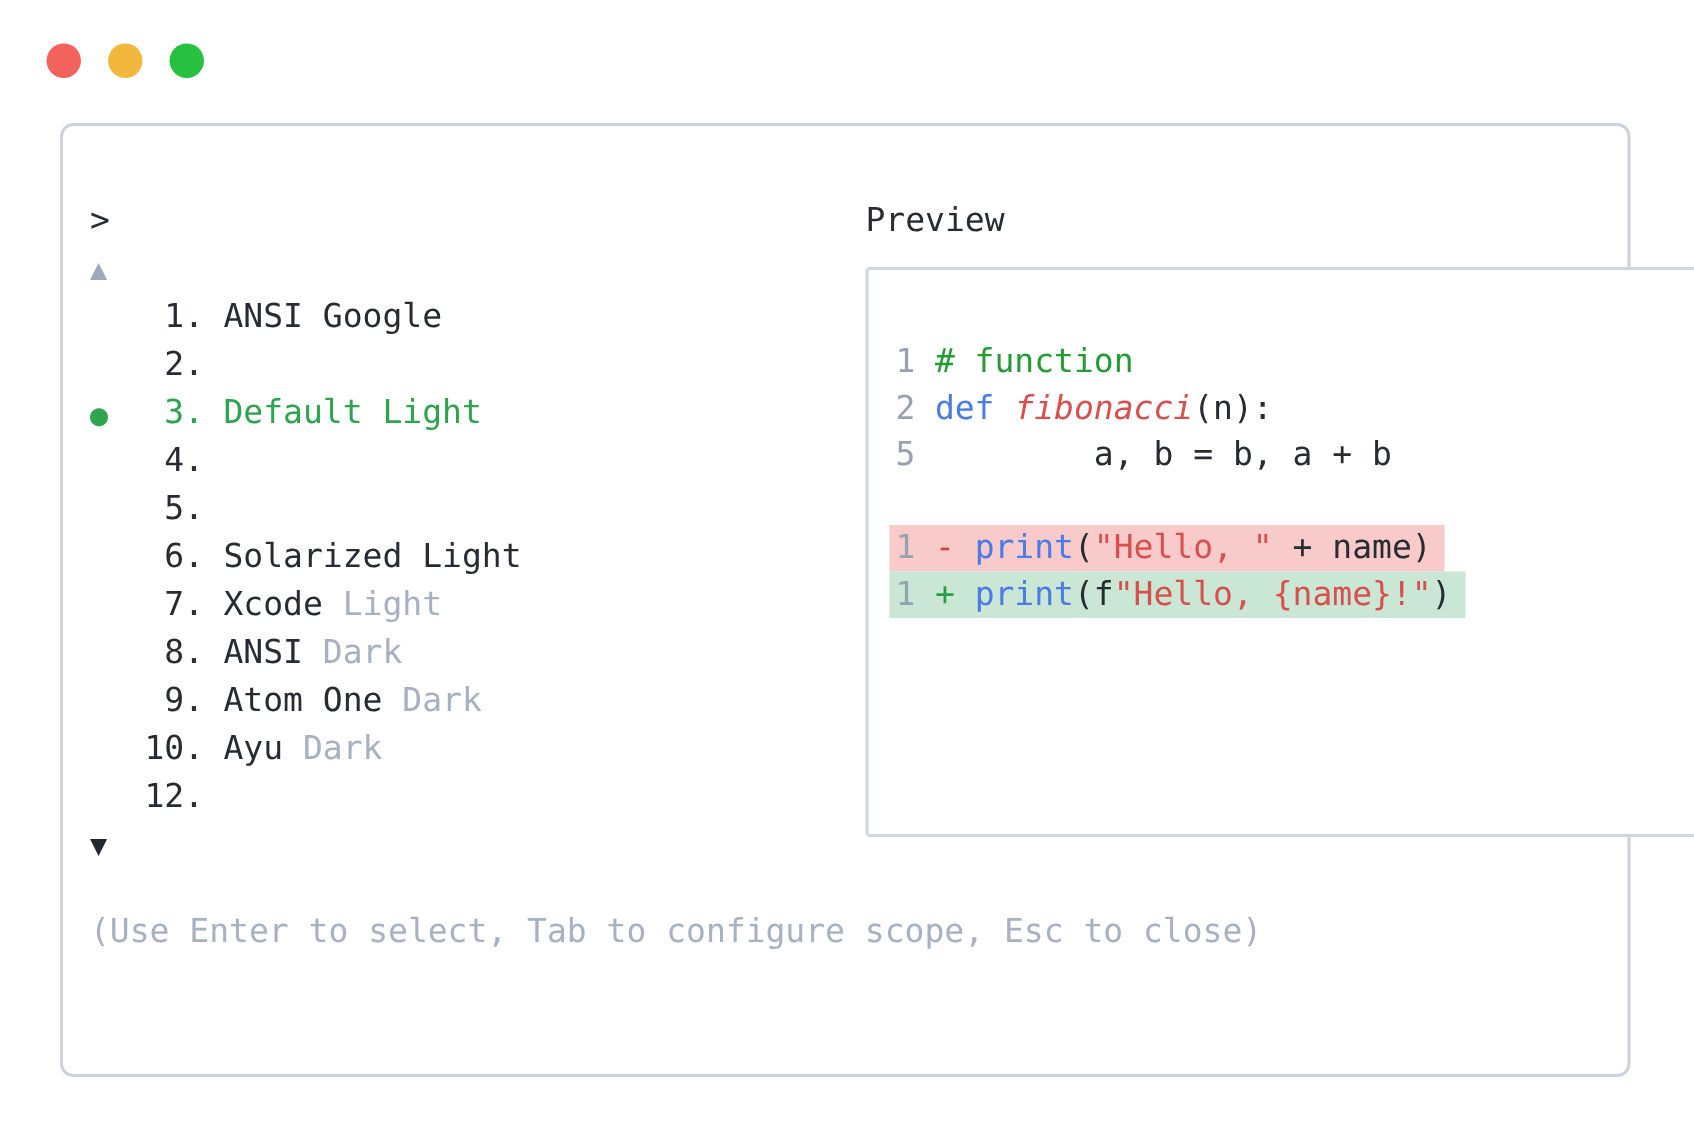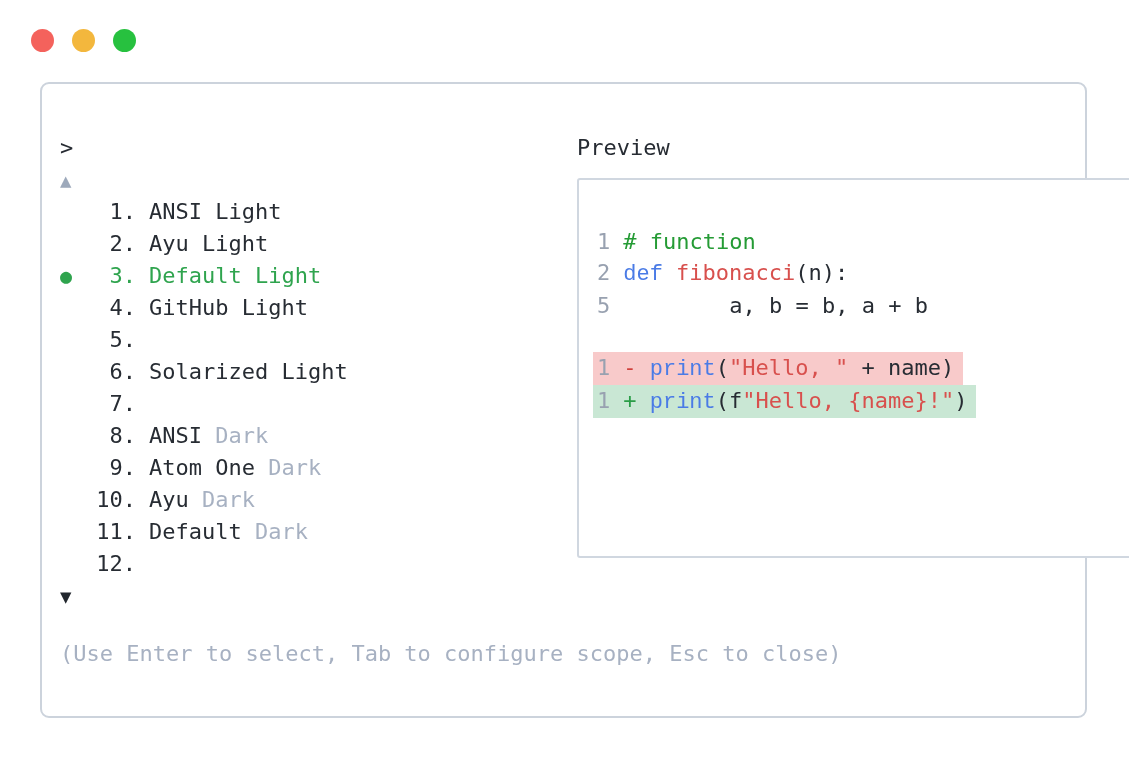--- a/index.html
+++ b/index.html
@@ -68,22 +68,22 @@
     padding: 46px 0 0 18px;
     overflow: hidden;
     background: #ffffff;
   }
   .code-line {
     font-size: 22px; line-height: 31px; min-height: 31px;
     white-space: pre;
     color: var(--text, #272c33);
   }
   .lnum { color: var(--line-number, #98a1b0); margin-right: 13px; }
-  .seg-kw { color: var(--keyword, #4a7be6); font-family: Liberation Mono, monospace; }
-  .seg-fn { color: var(--function-red, #d8504d); }
+  .seg-kw { color: var(--keyword, #4a7be6); }
+  .seg-fn { color: var(--function-red, #d8504d); font-style: italic; }
   .seg-str { color: var(--string-red, #d8504d); }
   .seg-comment { color: var(--comment-green, #259b35); }
   .seg-sign-del { color: var(--diff-del-sign, #d0403c); }
   .seg-sign-add { color: var(--diff-add-sign, #2a9d47); }
   .diff-bg { display: inline-block; padding: 0 9px 0 4px; margin-left: -4px; }
   .diff-bg.del { background: var(--diff-del-bg, #f8caca); }
   .diff-bg.add { background: var(--diff-add-bg, #c9e7d4); }
 </style>
 </head>
 <body>
@@ -98,69 +98,63 @@
   <div class="panel-body">
     <div class="col-left">
       <div class="prompt-row">
         <span class="caret">&gt;</span>
       </div>
       <span class="scroll-arrow up">▲</span>
       <div id="theme-list">
           <div class="theme-item">
             <span class="marker"></span>
             <span class="num">1.</span>
-            <span class="label"><span class="name">ANSI Light</span></span>
+            <span class="label"><span class="name">ANSI Google</span></span>
           </div>
           <div class="theme-item">
             <span class="marker"></span>
             <span class="num">2.</span>
-            <span class="label"><span class="name">Ayu Light</span></span>
           </div>
           <div class="theme-item selected">
             <span class="marker">●</span>
             <span class="num">3.</span>
             <span class="label"><span class="name">Default Light</span></span>
           </div>
           <div class="theme-item">
             <span class="marker"></span>
             <span class="num">4.</span>
-            <span class="label"><span class="name">GitHub Light</span></span>
           </div>
           <div class="theme-item">
             <span class="marker"></span>
             <span class="num">5.</span>
           </div>
           <div class="theme-item">
             <span class="marker"></span>
             <span class="num">6.</span>
             <span class="label"><span class="name">Solarized Light</span></span>
           </div>
           <div class="theme-item">
             <span class="marker"></span>
             <span class="num">7.</span>
+            <span class="label"><span class="name">Xcode</span> <span class="suffix">Light</span></span>
           </div>
           <div class="theme-item">
             <span class="marker"></span>
             <span class="num">8.</span>
             <span class="label"><span class="name">ANSI</span> <span class="suffix">Dark</span></span>
           </div>
           <div class="theme-item">
             <span class="marker"></span>
             <span class="num">9.</span>
             <span class="label"><span class="name">Atom One</span> <span class="suffix">Dark</span></span>
           </div>
           <div class="theme-item">
             <span class="marker"></span>
             <span class="num">10.</span>
             <span class="label"><span class="name">Ayu</span> <span class="suffix">Dark</span></span>
-          </div>
-          <div class="theme-item">
-            <span class="marker"></span>
-            <span class="num">11.</span>
-            <span class="label"><span class="name">Default</span> <span class="suffix">Dark</span></span>
           </div>
           <div class="theme-item">
             <span class="marker"></span>
             <span class="num">12.</span>
           </div>
         </div>
       <span class="scroll-arrow down">▼</span>
       <div class="hint">(Use Enter to select, Tab to configure scope, Esc to close)</div>
     </div>
     <div class="col-right">

